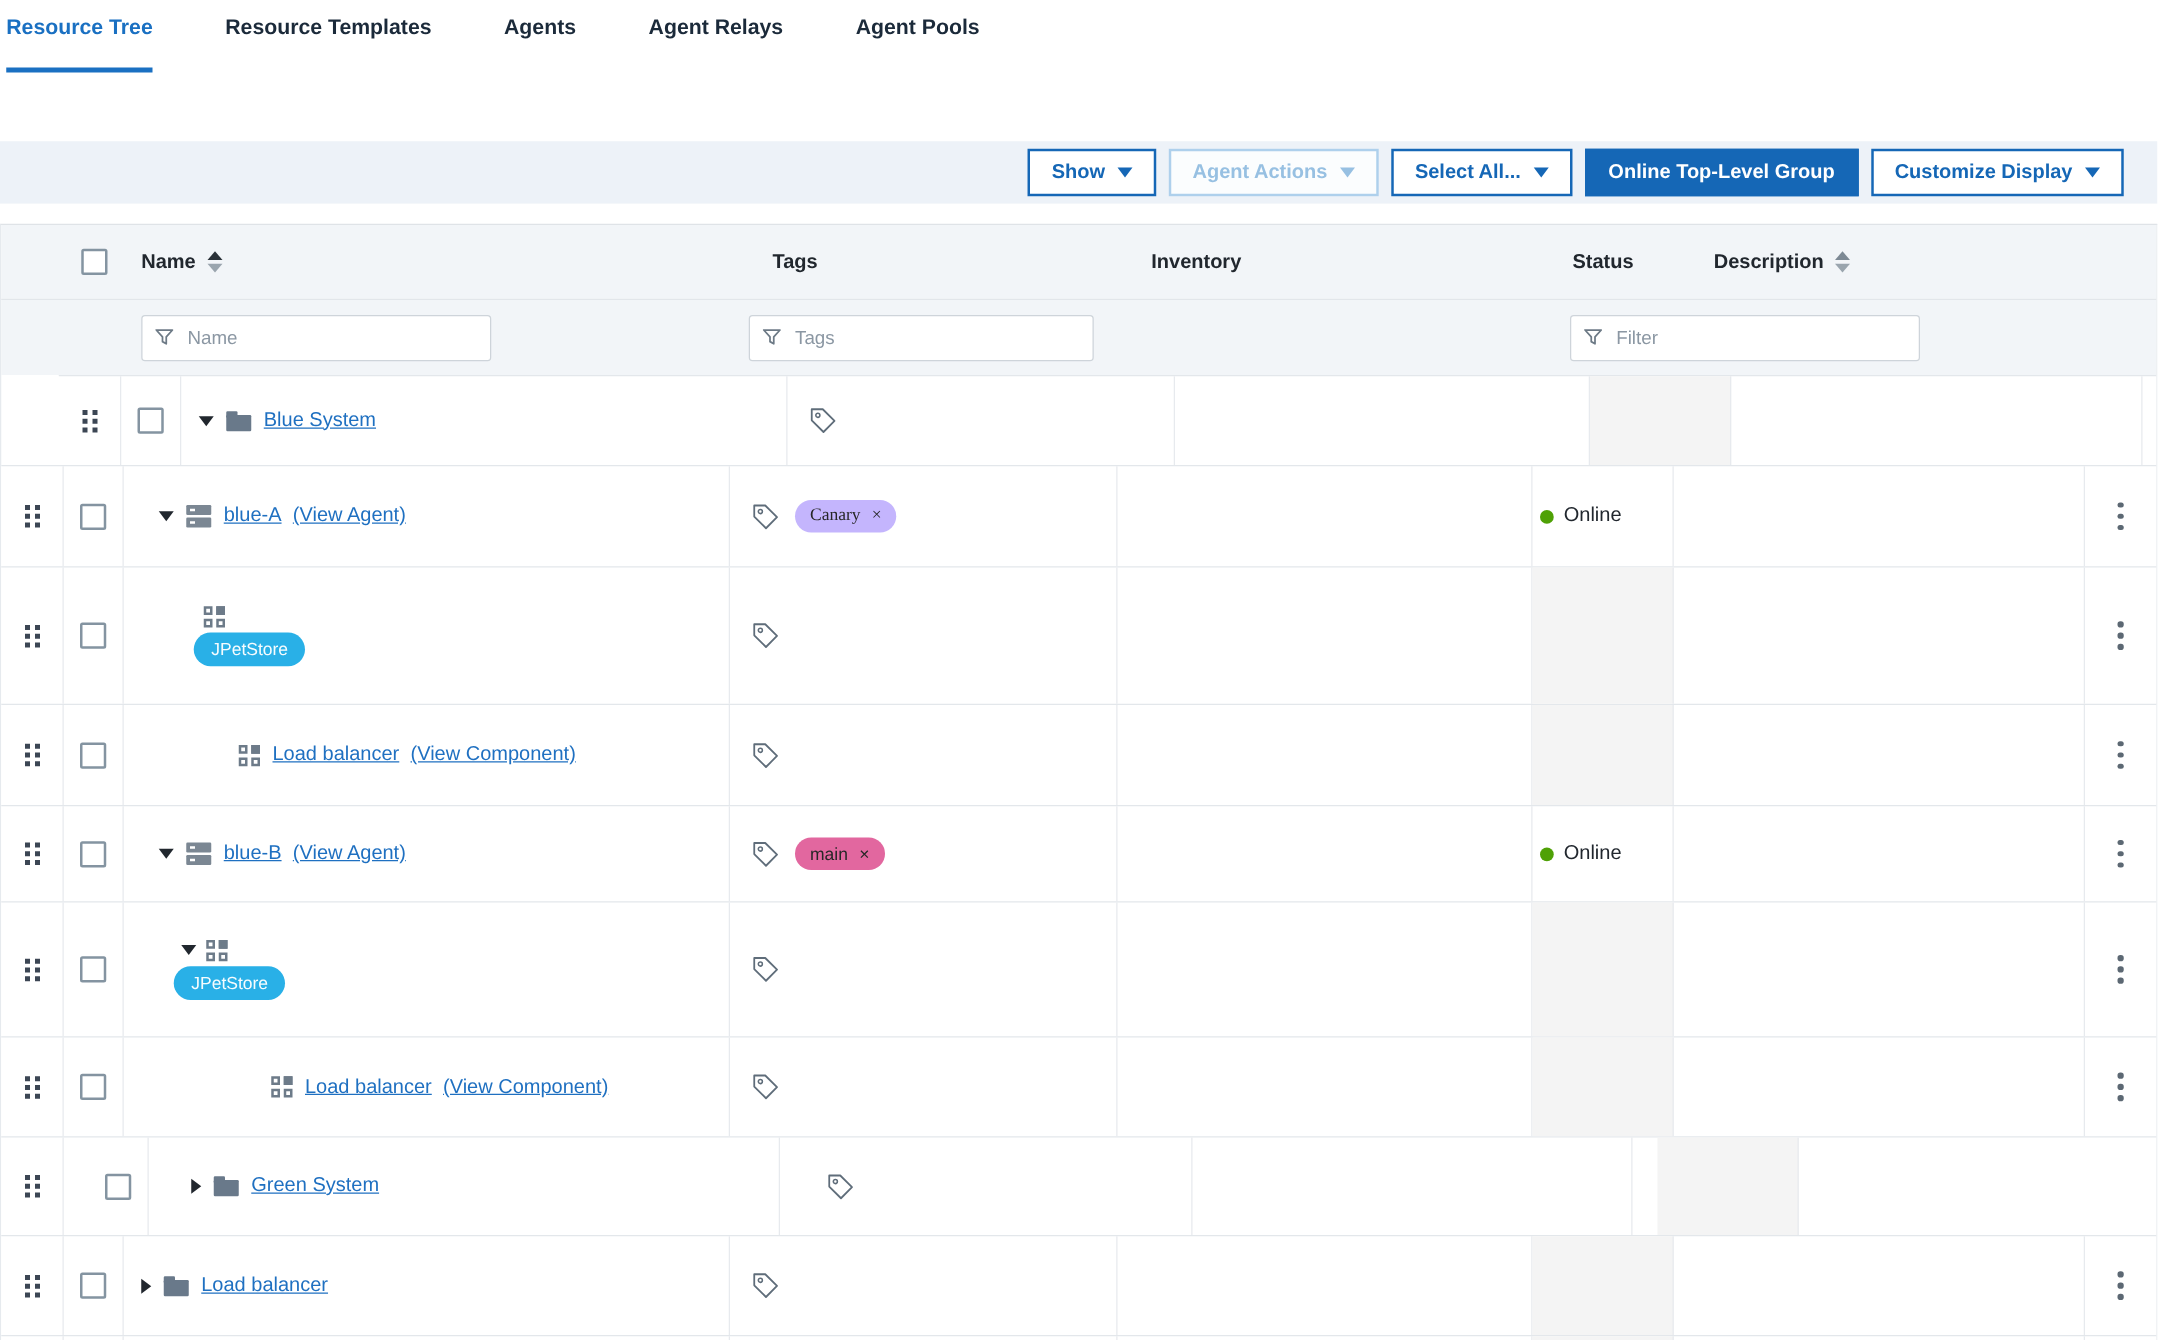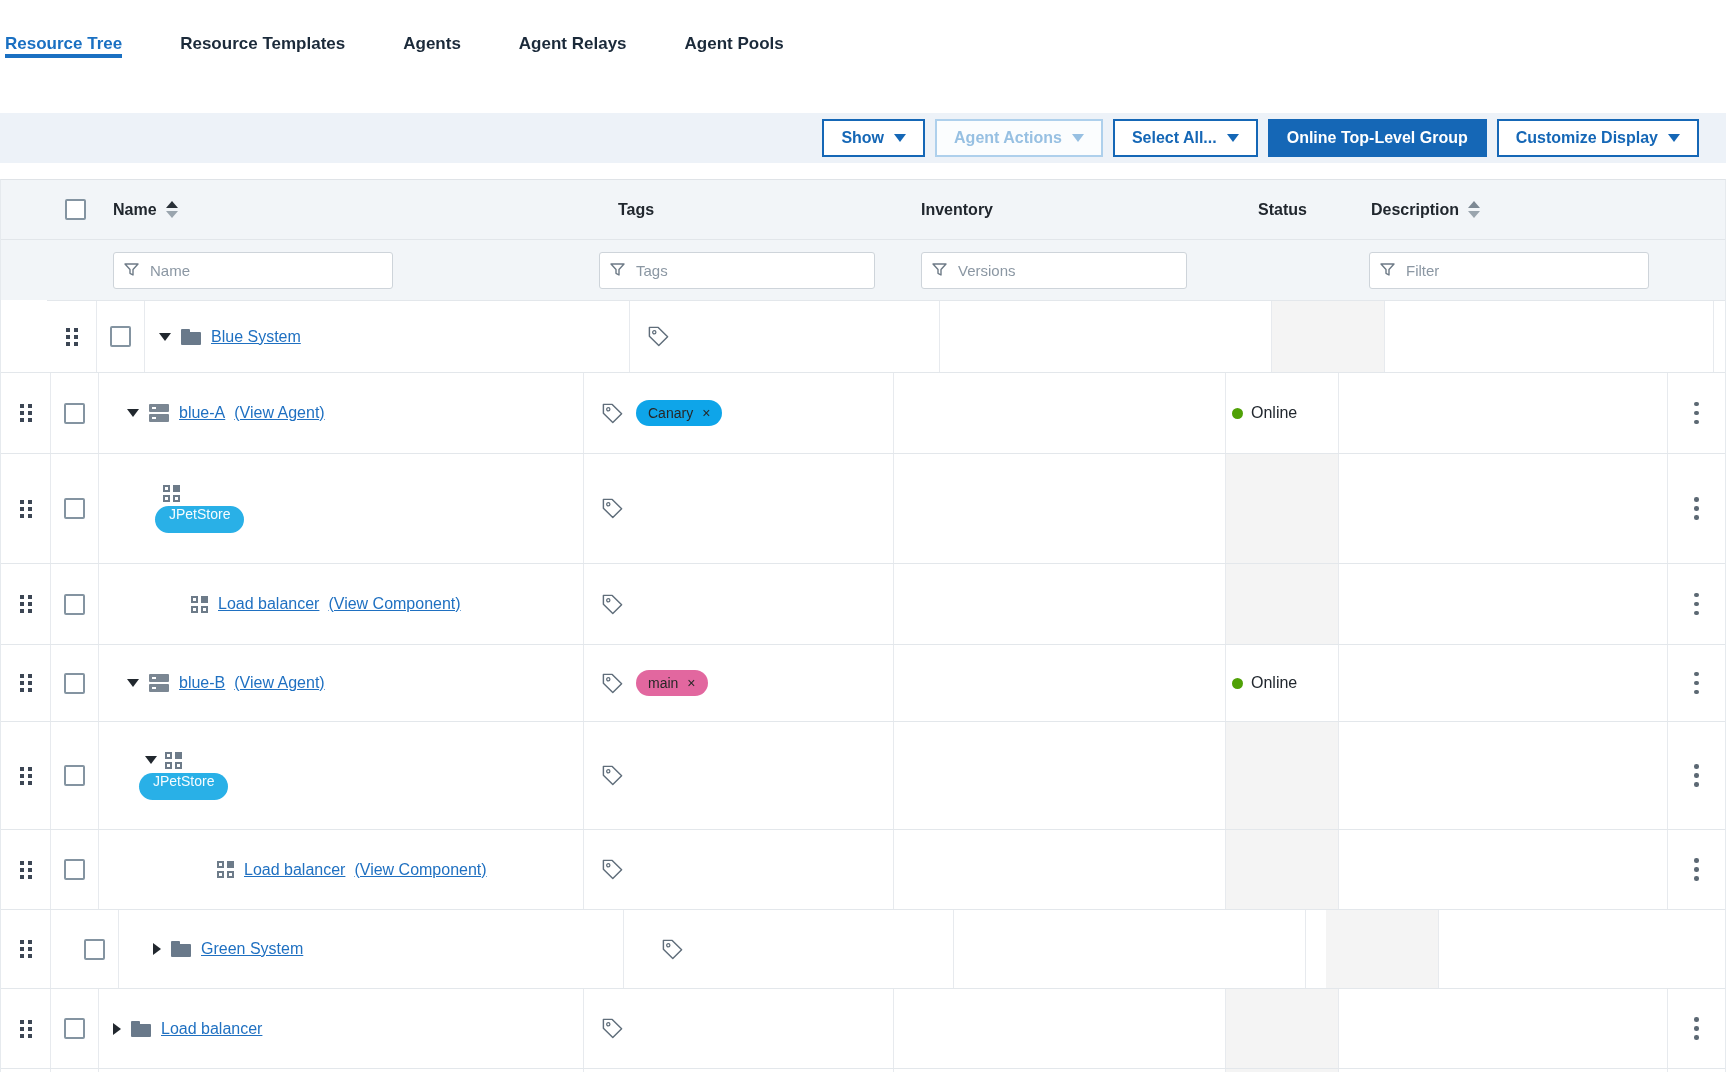--- a/index.html
+++ b/index.html
@@ -1,21 +1,21 @@
 <!DOCTYPE html>
 <html><head>
 <meta charset="utf-8">
 <style>
   * { box-sizing: border-box; margin: 0; padding: 0; }
   html,body { width:1726px; height:1072px; background:#fff; overflow:hidden;
     font-family:"Liberation Sans", sans-serif; color:#21272e; }
 
   
   .tabs { display:flex; align-items:flex-end; height:58px; background:#fff; padding-left:5px; }
-  .tab { height:58px; display:flex; align-items:flex-end; margin-right:58px;
+  .tab { height:58px; display:flex; align-items:flex-start; margin-right:58px;
     font-size:17px; font-weight:bold; color:#1b2a3a; cursor:pointer;
     border-bottom:4px solid transparent; padding-top:12px; white-space:nowrap; }
   .tab.active { color:#1a70c2; border-bottom-color:#1a70c2; }
 
   
   .toolbar-gap { height:55px; background:#fff; }
   .toolbar { height:50px; background:#edf2f8; display:flex; align-items:center;
     justify-content:flex-end; padding-right:27px; gap:10px; }
   .btn { height:38px; display:inline-flex; align-items:center; gap:10px;
     padding:0 17px; background:#fff; border:2px solid #1567b6; color:#1567b6;
@@ -80,21 +80,21 @@
   .agent-icon .bar i { position:absolute; left:3px; top:2.5px; width:4px; height:2.5px; background:#fff; }
 
   .comp-icon { display:grid; grid-template-columns:7px 7px; grid-auto-rows:7px; gap:3px; flex:none; }
   .comp-icon i { border:2px solid #6d7b89; background:#fff; }
   .comp-icon i.filled { background:#6d7b89; border-color:#6d7b89; }
 
   .tag-pill { display:inline-flex; align-items:center; gap:9px; height:26px; padding:0 12px;
     border-radius:13px; font-size:14px; color:#272727; margin-left:12px; cursor:pointer; white-space:nowrap; }
   .tag-x { font-size:14px; color:#272727; cursor:pointer; line-height:1; }
 
-  .jps-pill { display:inline-flex; height:27px; padding:0 14px;
+  .jps-pill { display:inline-flex; align-items:center; height:27px; padding:0 14px;
     border-radius:14px; background:#29b0e7; color:rgba(255,255,255,.96); font-size:14px;
     cursor:pointer; white-space:nowrap; }
 
   .status-dot { width:11px; height:11px; border-radius:50%; background:#4fa106; margin-right:8px; flex:none; }
   .status-text { font-size:16px; color:#21272e; }
 
   .kebab { display:flex; flex-direction:column; gap:4.5px; cursor:pointer; padding:4px; }
   .kebab i { width:4.5px; height:4.5px; border-radius:50%; background:#5c6873; }
 
   .name-cell-inner { display:flex; align-items:center; width:100%; }
@@ -193,28 +193,20 @@
       </span>
     </div>
     <div style="padding-left:15px;">
       <span class="filter-wrap">
         <svg class="funnel" width="15" height="14" viewBox="0 0 15 14">
             <path d="M1 1h13l-5 5.5V12l-3-1.7V6.5L1 1z" fill="none" stroke="#6d7a86" stroke-width="1.4" stroke-linejoin="round"></path>
           </svg>
         <input class="filter-input" style="width: 276px;" placeholder="Tags">
       </span>
     </div>
-    <div style="padding-left:27px;">
-      <span class="filter-wrap">
-        <svg class="funnel" width="15" height="14" viewBox="0 0 15 14">
-            <path d="M1 1h13l-5 5.5V12l-3-1.7V6.5L1 1z" fill="none" stroke="#6d7a86" stroke-width="1.4" stroke-linejoin="round"></path>
-          </svg>
-        <input class="filter-input" style="width: 266px;" placeholder="Versions">
-      </span>
-    </div>
     <div></div>
     <div style="padding-left:30px;">
       <span class="filter-wrap">
         <svg class="funnel" width="15" height="14" viewBox="0 0 15 14">
             <path d="M1 1h13l-5 5.5V12l-3-1.7V6.5L1 1z" fill="none" stroke="#6d7a86" stroke-width="1.4" stroke-linejoin="round"></path>
           </svg>
         <input class="filter-input" placeholder="Filter" style="">
       </span>
     </div>
     <div></div>
@@ -289,21 +281,21 @@
             </span>
             <a class="name-link">blue-A</a>
             <a class="view-link">(View Agent)</a>
           </div>
         </div>
         <div class="cell" style="padding-left: 17px;">
           <svg width="23" height="23" viewBox="0 0 24 24" style="flex:none">
             <path d="M2.5 2.5h9.2l9.8 9.8-9.2 9.2-9.8-9.8z" fill="none" stroke="#5f6d7a" stroke-width="1.5" stroke-linejoin="round"></path>
             <circle cx="7.6" cy="7.6" r="1.7" fill="none" stroke="#5f6d7a" stroke-width="1.3"></circle>
           </svg>
-          <span class="tag-pill" style="background: #0ea5e9;">
+          <span class="tag-pill" style="background: #c4b5fd; font-family: Liberation Serif, serif;">
             <span>Canary</span>
             <span class="tag-x">×</span>
           </span>
         </div>
         <div class="cell"></div>
         <div class="cell cell-status" style="padding-left: 6px;">
           <span class="status-dot"></span>
           <span class="status-text">Online</span>
         </div>
         <div class="cell"></div>

